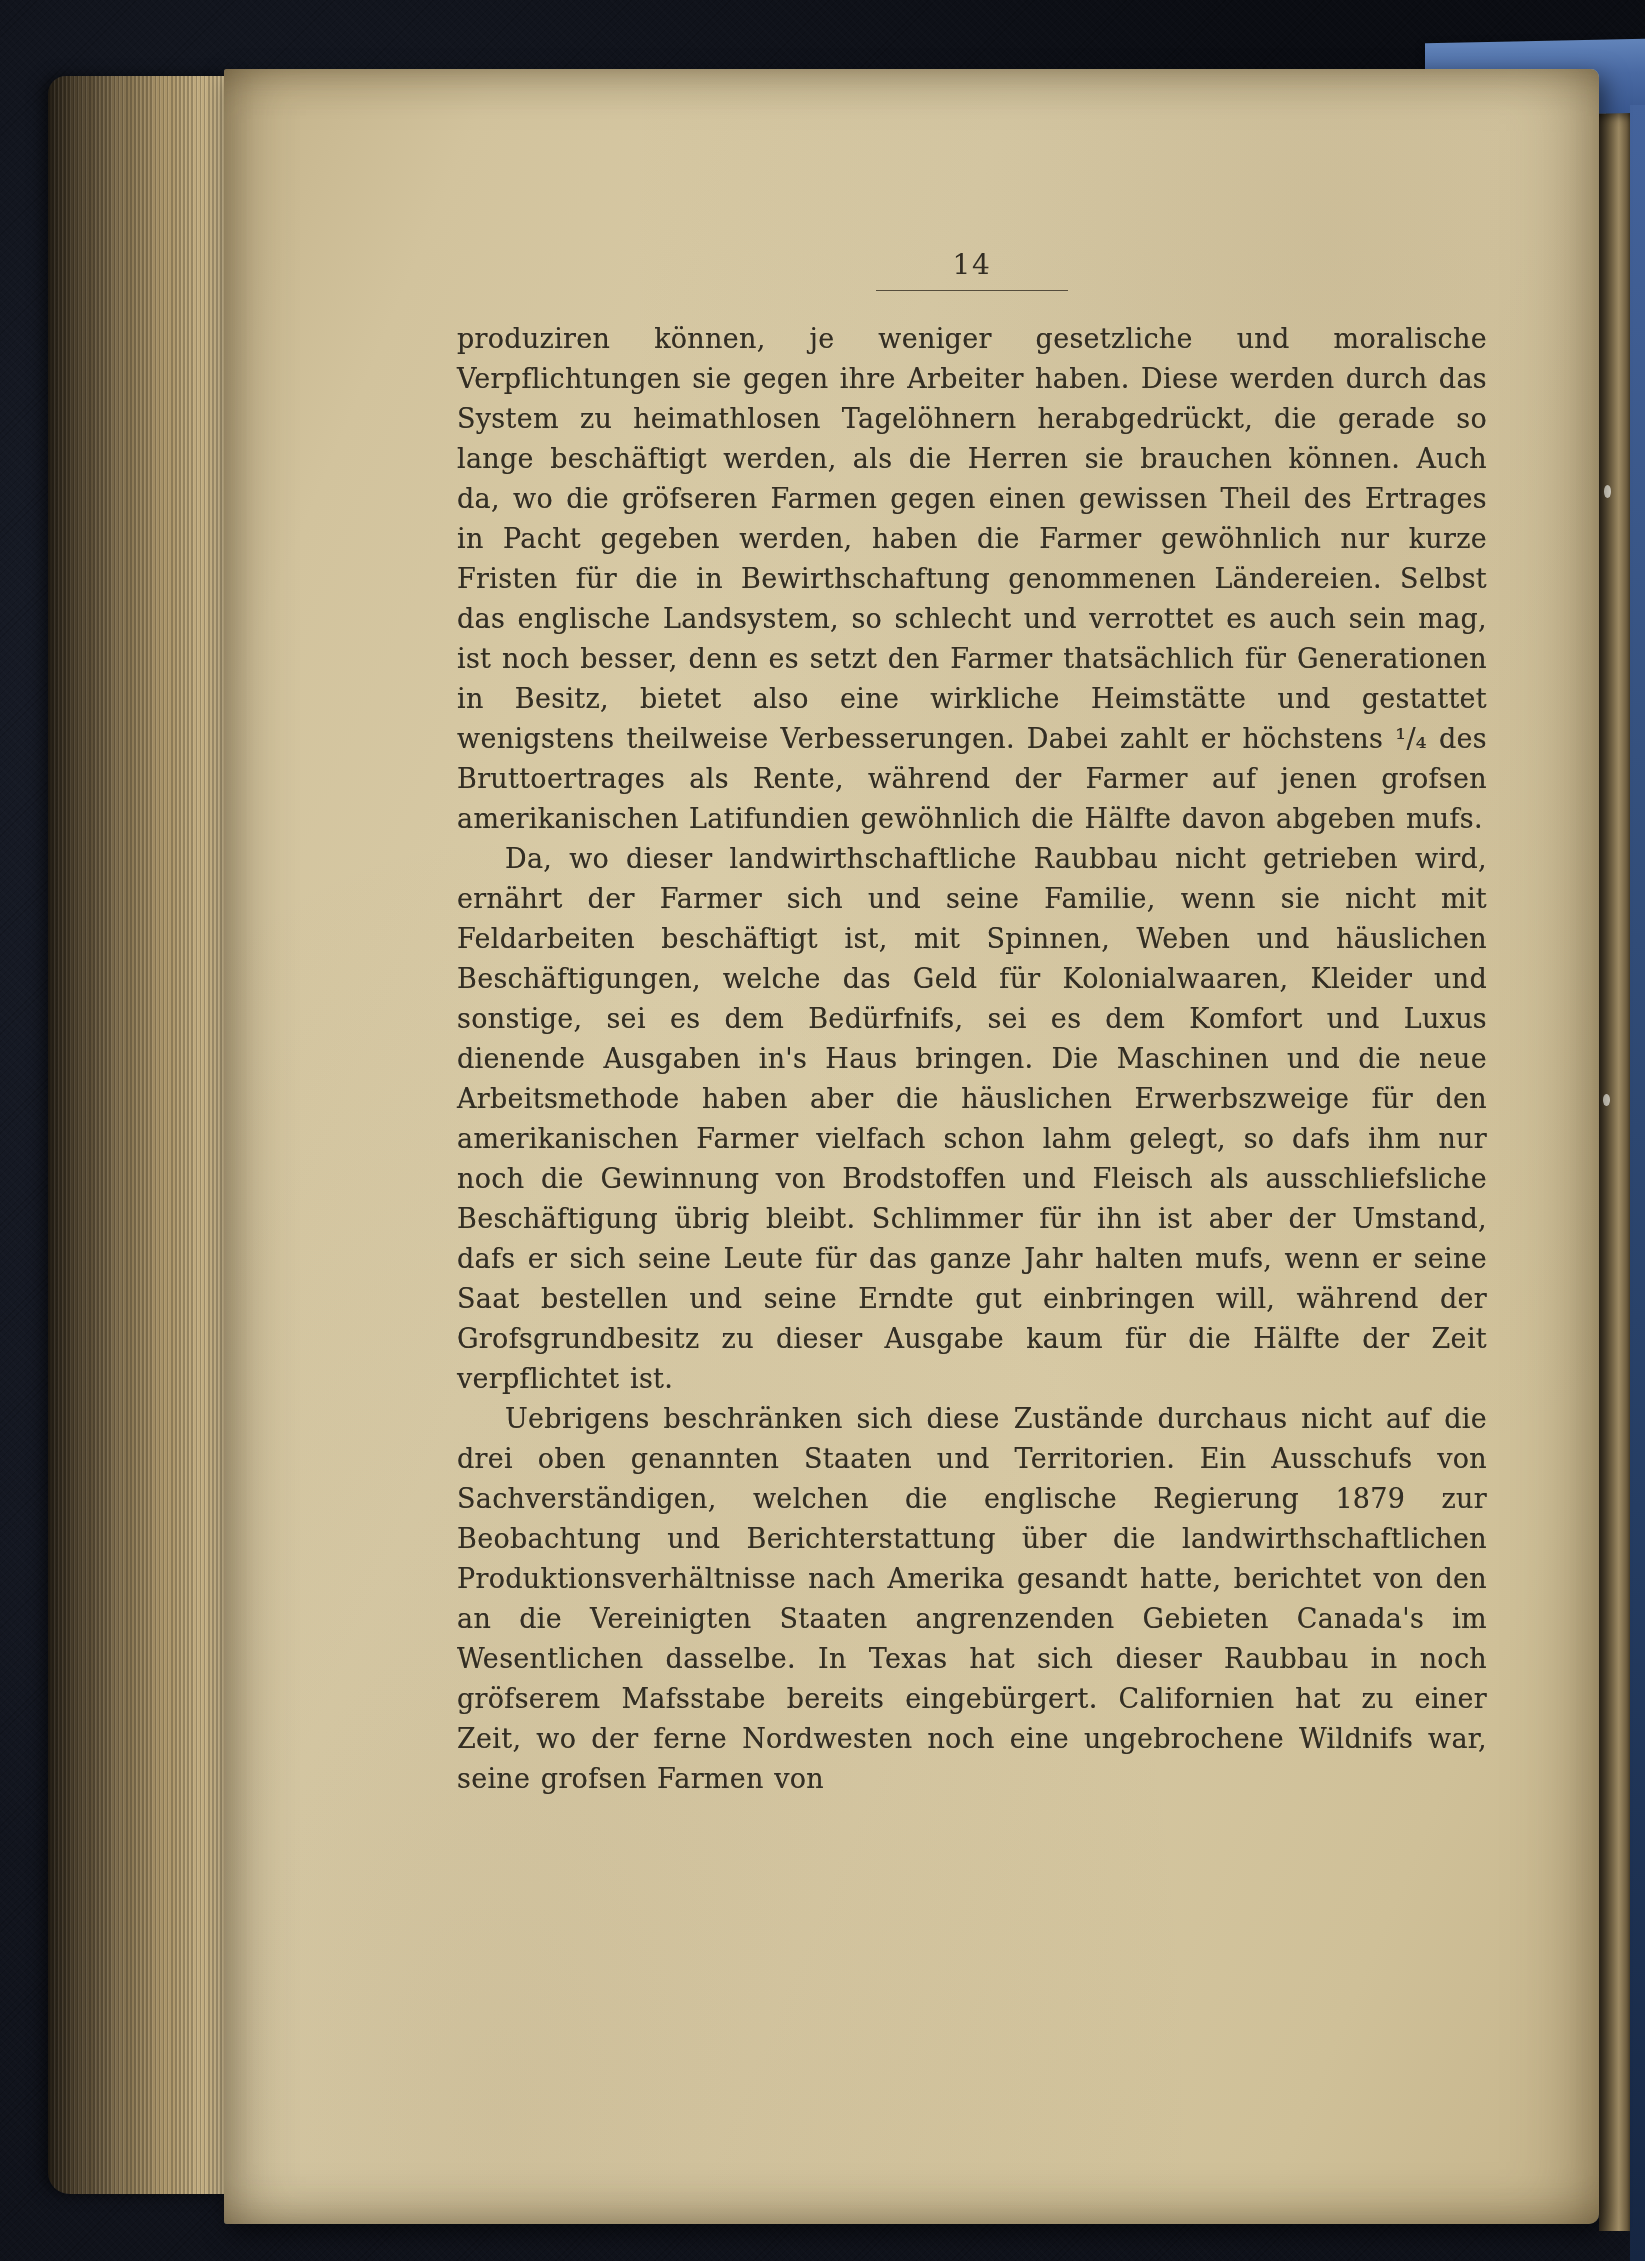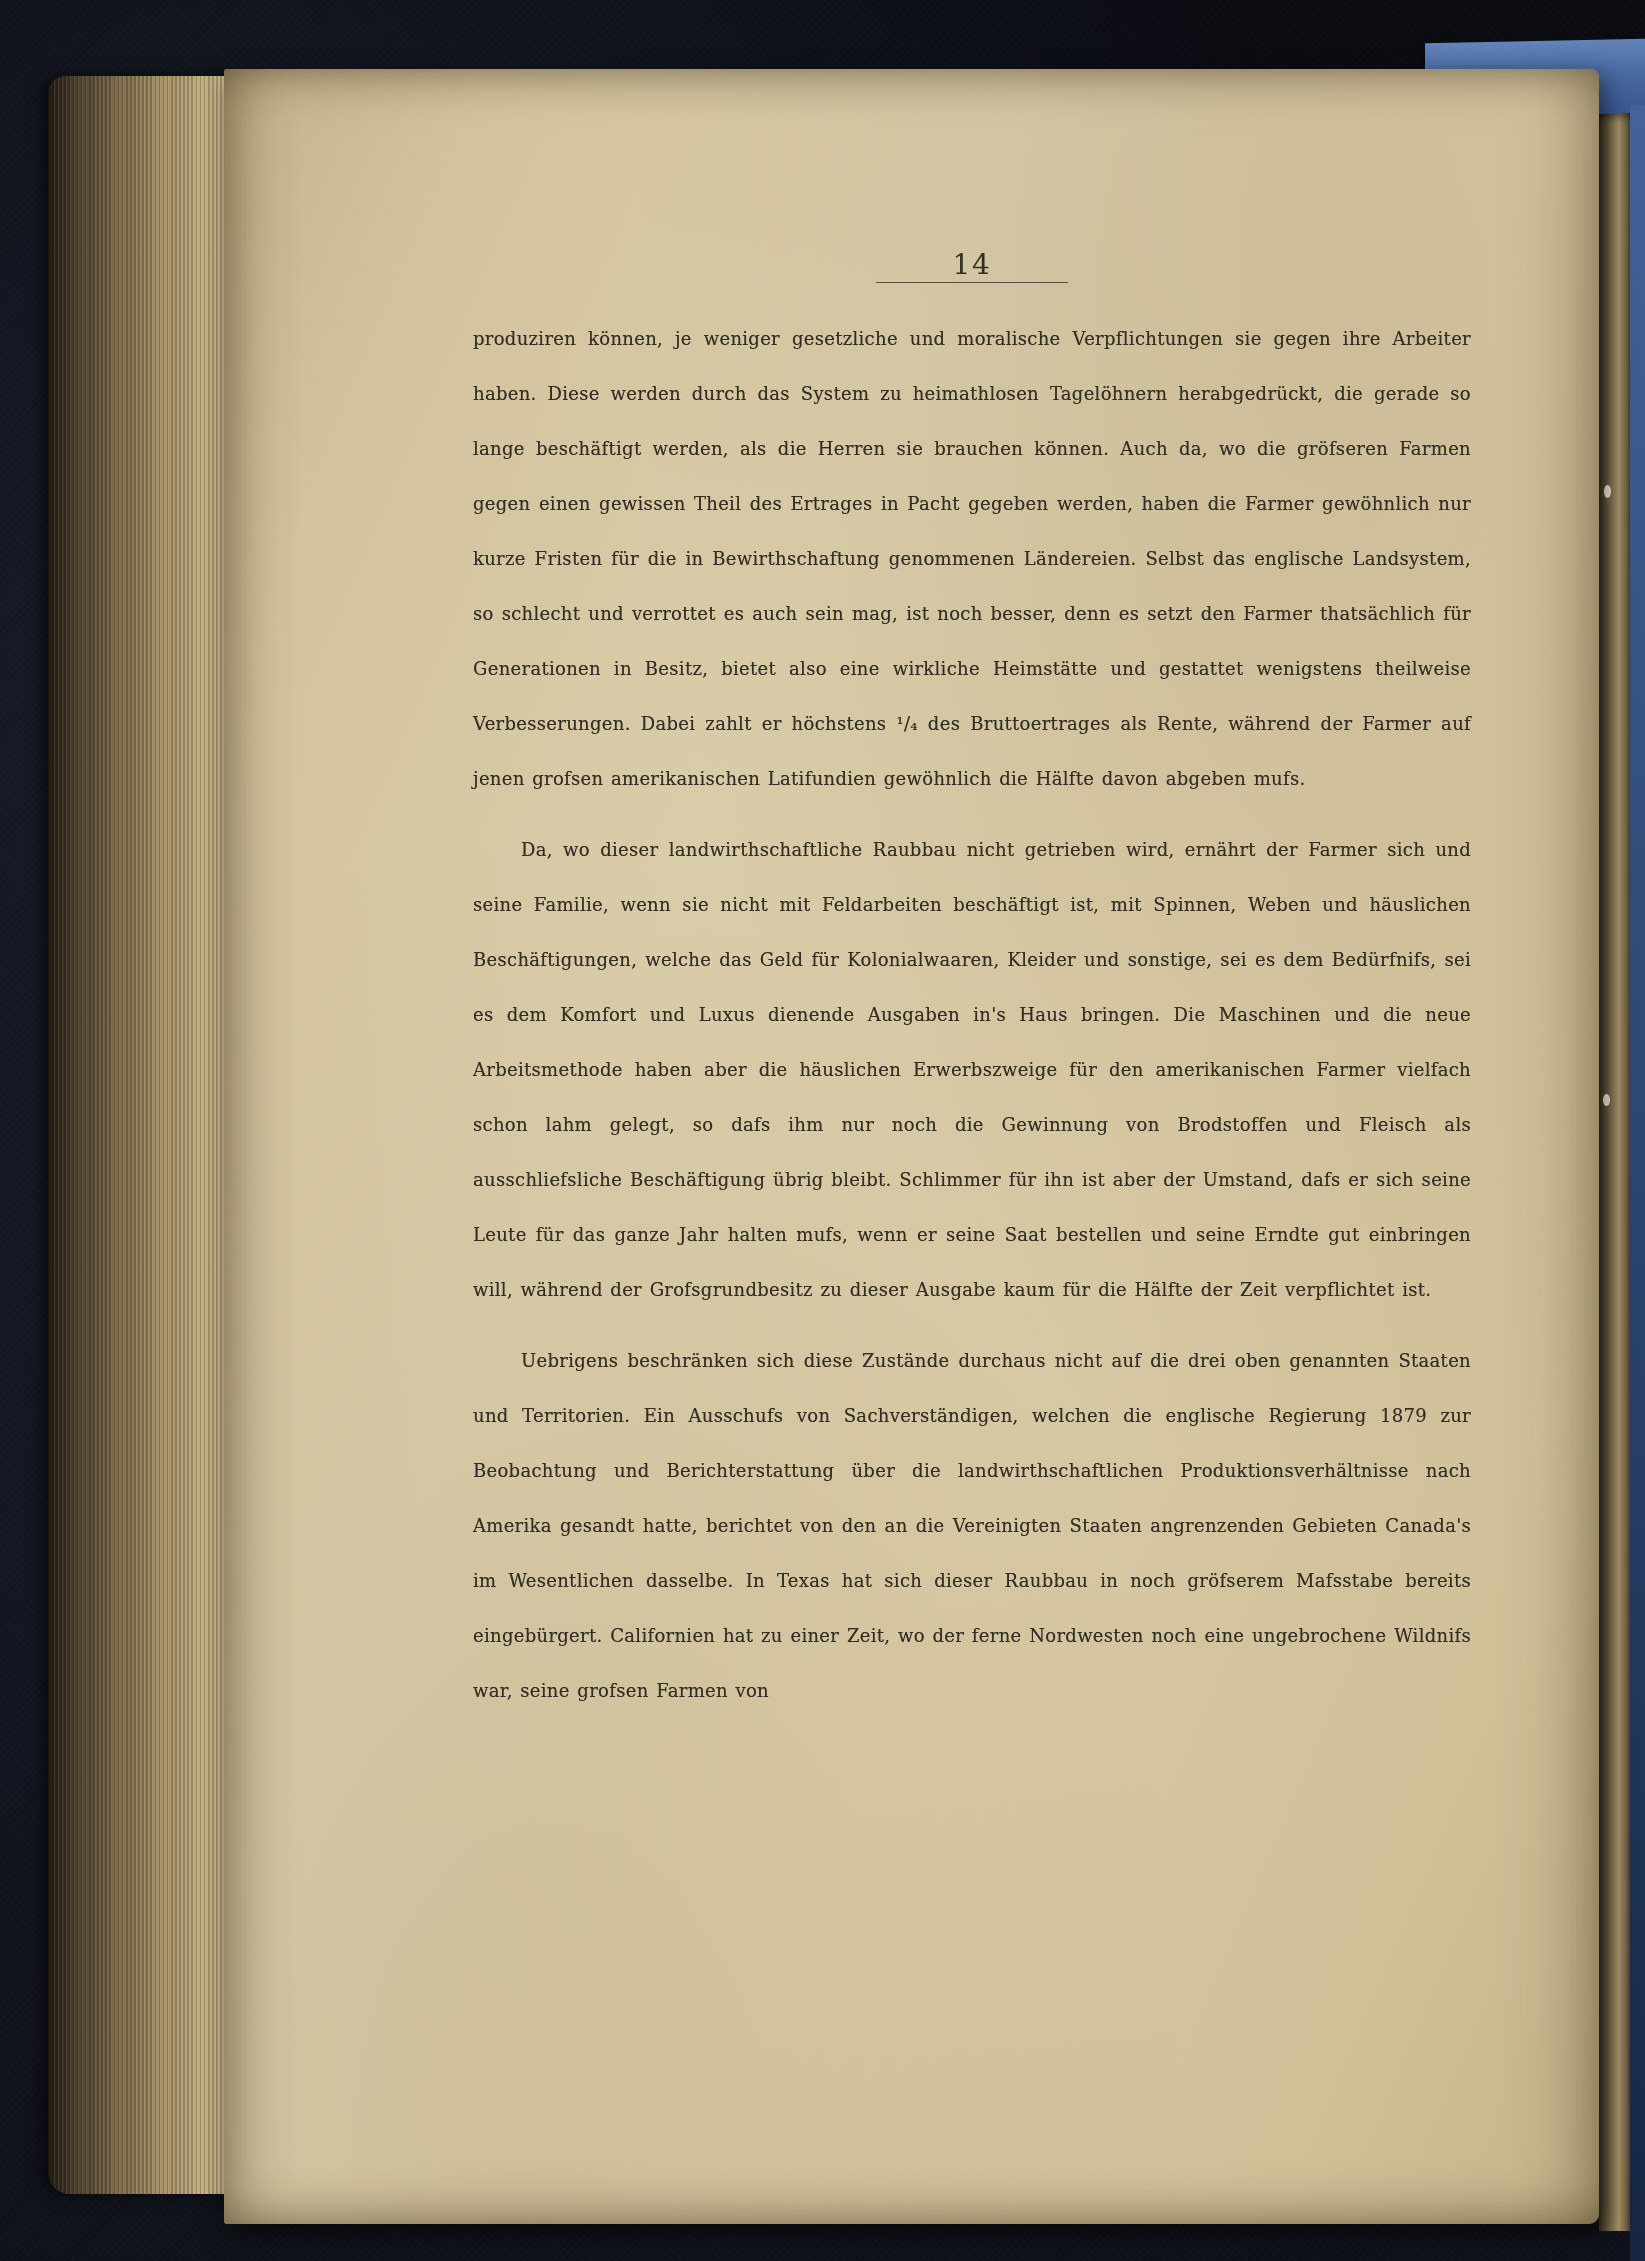--- a/index.html
+++ b/index.html
@@ -131,26 +131,26 @@
     width: 1030px;
   }
   .page-number {
     width: 192px;
     margin: 0 auto 28px auto;
     text-align: center;
     font-size: 28px;
     letter-spacing: 1.6px;
     color: var(--ink, #332e24);
     border-bottom: 1.6px solid rgba(62,55,42,0.85);
-    padding-bottom: 1px;
+    padding-bottom: 9px;
   }
   .body-text p {
-    margin: 16px;
-    font-size: 18px;
-    line-height: 55px;
+    margin: 0;
+    font-size: 27px;
+    line-height: 40px;
     letter-spacing: 0.3px;
     word-spacing: 1.6px;
     text-align: justify;
     color: var(--ink, #332e24);
     hyphens: auto;
     -webkit-hyphens: auto;
     text-shadow: 0 0 0.5px rgba(50,44,34,0.55);
   }
   .body-text p.indent { text-indent: 48px; }
 </style>

